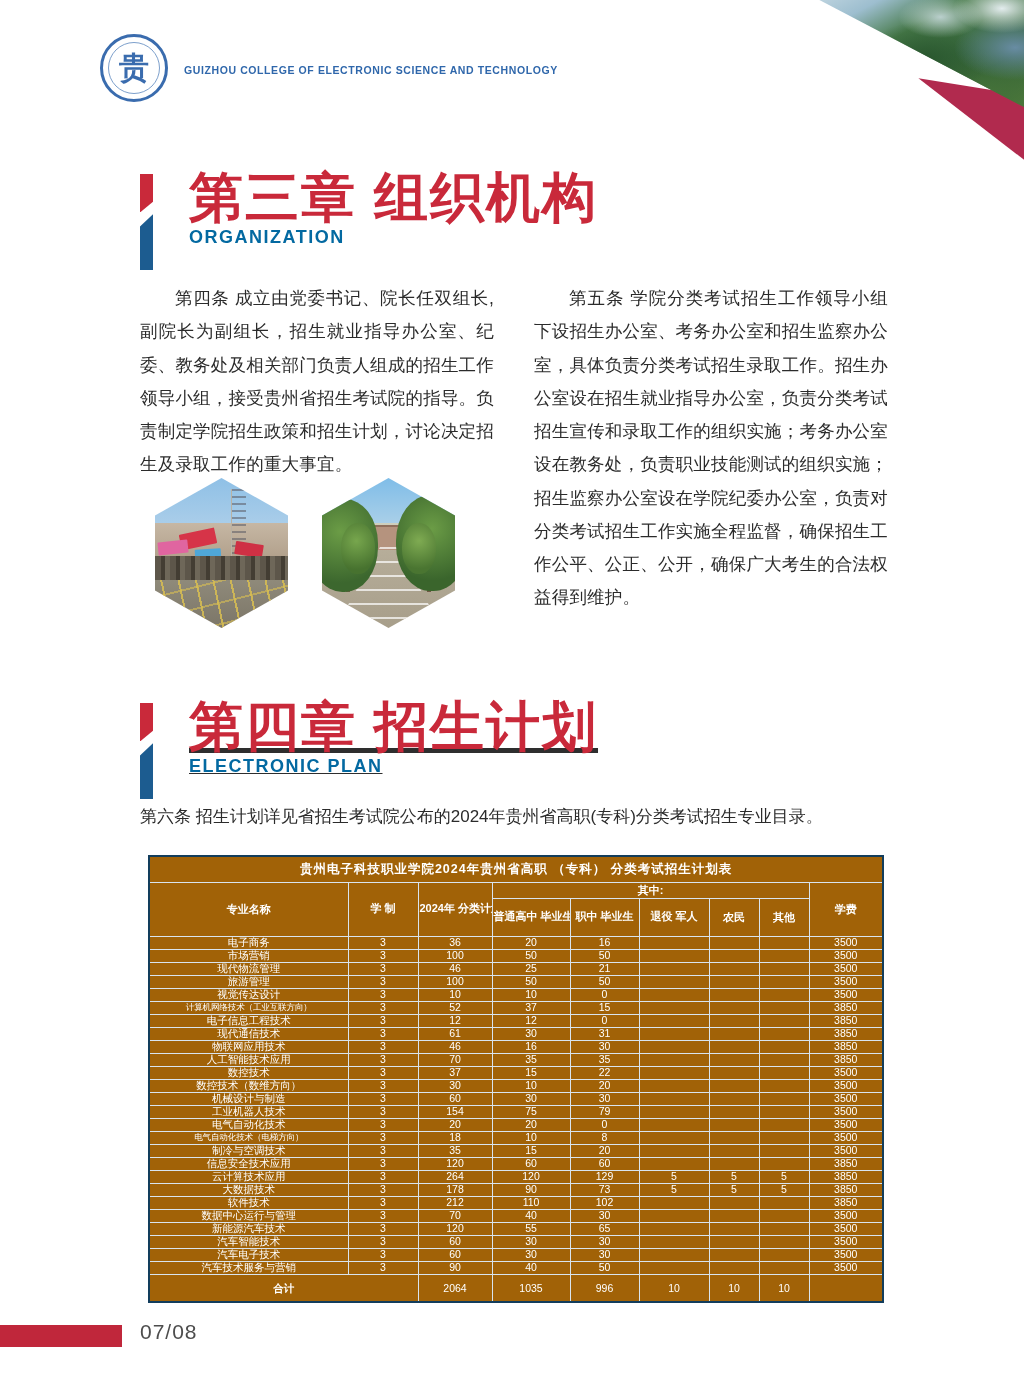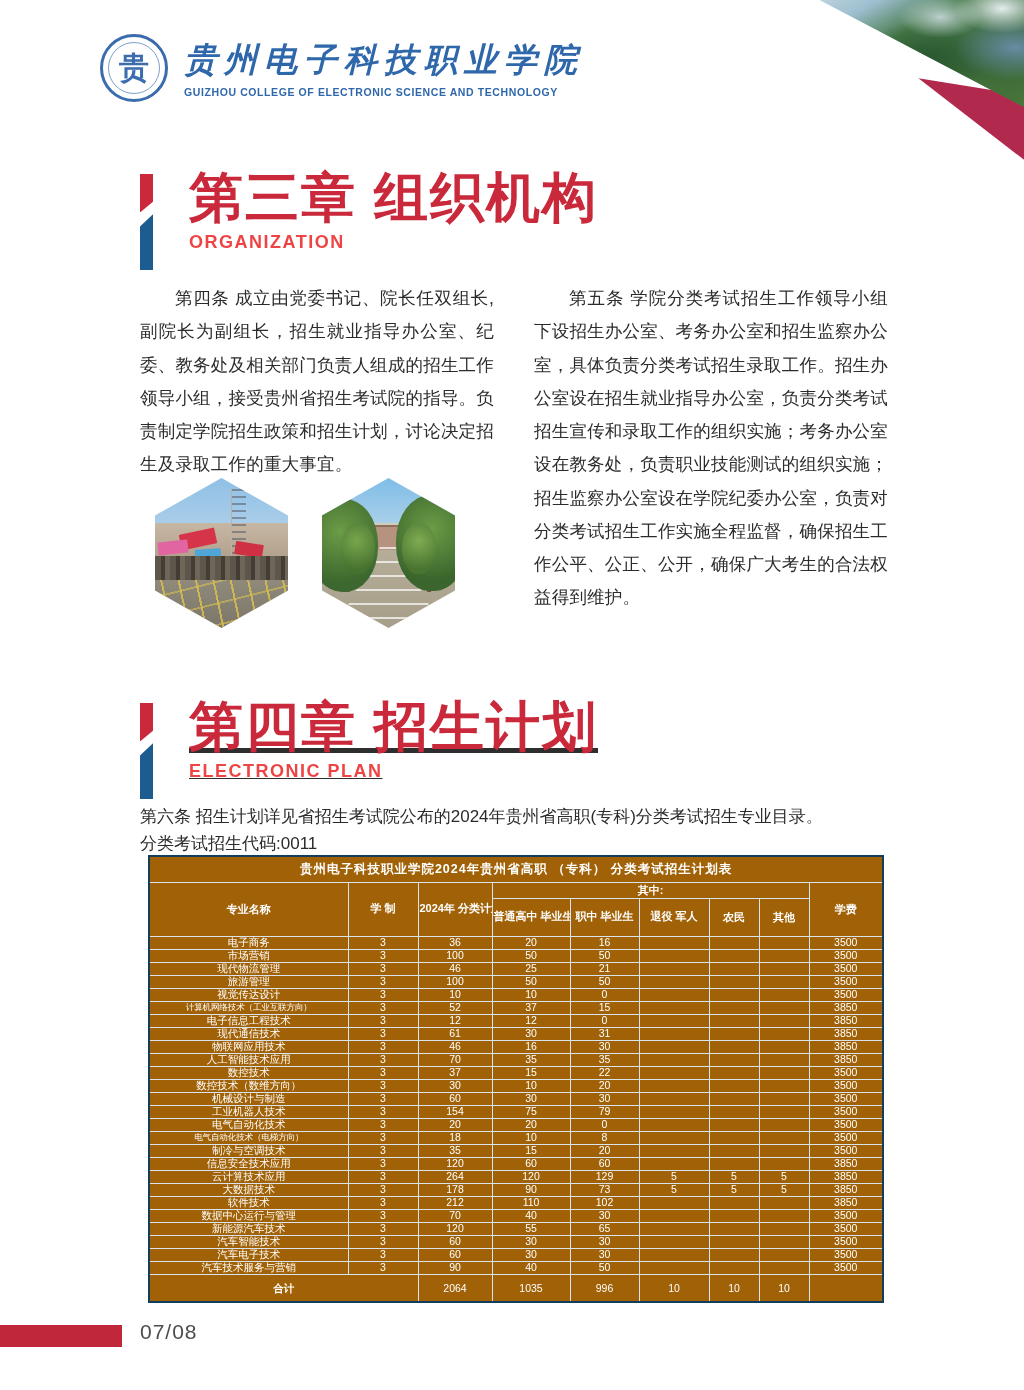--- a/index.html
+++ b/index.html
@@ -39,21 +39,21 @@
       radial-gradient(ellipse 110px 60px at 80% 55%, rgba(70,115,58,.95) 0%, rgba(70,115,58,0) 70%),
       linear-gradient(152deg,#c3d7e2 0%,#9dbecf 14%,#477a49 30%,#2f5e34 58%,#507c3c 80%,#6f9d4b 100%);
   }
 
   
   .chap { position:absolute; left:140px; display:flex; }
   .chap-bar { width:13px; height:96px; margin-right:36px; margin-top:6px; position:relative; }
   .chap-bar .bar-red  { position:absolute; top:0; left:0; right:0; height:40%; background:#c9293a; -webkit-clip-path:polygon(0 0,100% 0,100% 72%,0 100%); clip-path:polygon(0 0,100% 0,100% 72%,0 100%); }
   .chap-bar .bar-blue { position:absolute; bottom:0; left:0; right:0; height:58%; background:#1c5c90; -webkit-clip-path:polygon(0 22%,100% 0,100% 100%,0 100%); clip-path:polygon(0 22%,100% 0,100% 100%,0 100%); }
   .chap-title { font-size:54px; font-weight:bold; color:#c9293a; letter-spacing:2px; line-height:1.1; white-space:nowrap; }
-  .chap-sub   { font-size:18px; font-weight:bold; color:#ef4444; letter-spacing:1.5px; margin-top:5px; }
+  .chap-sub   { font-size:18px; font-weight:bold; color:#0369a1; letter-spacing:1.5px; }
 
   
   .cols { position:absolute; top:282px; left:140px; width:748px; display:flex; justify-content:space-between; }
   .cols p {
     width:354px; font-size:17.5px; line-height:1.9; text-align:justify; text-indent:2em;
     color:#2b2b2b; letter-spacing:0.2px;
   }
 
   
   .hexes { position:absolute; top:478px; left:155px; display:flex; gap:34px; }
@@ -120,21 +120,20 @@
   .foot-page { position:absolute; left:140px; top:1320px; font-size:21px; color:#4d4d4d; letter-spacing:1px; }
 </style>
 </head>
 <body>
 
 <div class="hdr">
   <div class="logo-ring">
     <span class="logo-char">贵</span>
   </div>
   <div class="hdr-names">
-    <div class="school-zh">贵州电子科技职业学院</div>
     <div class="school-en">GUIZHOU COLLEGE OF ELECTRONIC SCIENCE AND TECHNOLOGY</div>
   </div>
 </div>
 
 <div class="corner">
   <div class="corner-red"></div>
   <div class="corner-photo"></div>
 </div>
 
 <div class="chap" style="top:168px;justify-content:space-between;">
@@ -181,21 +180,20 @@
     <div class="bar-blue"></div>
   </div>
   <div>
     <div class="chap-title">第四章 招生计划</div>
     <div class="chap-sub">ELECTRONIC PLAN</div>
   </div>
 </div>
 
 <div class="intro">
   <div>第六条 招生计划详见省招生考试院公布的2024年贵州省高职(专科)分类考试招生专业目录。</div>
-  <div>分类考试招生代码:0011</div>
 </div>
 
 <div class="tablewrap">
   <table class="plan">
     <colgroup>
       <col style="width:199px">
         <col style="width:70px">
         <col style="width:74px">
       <col style="width:78px">
         <col style="width:69px">

